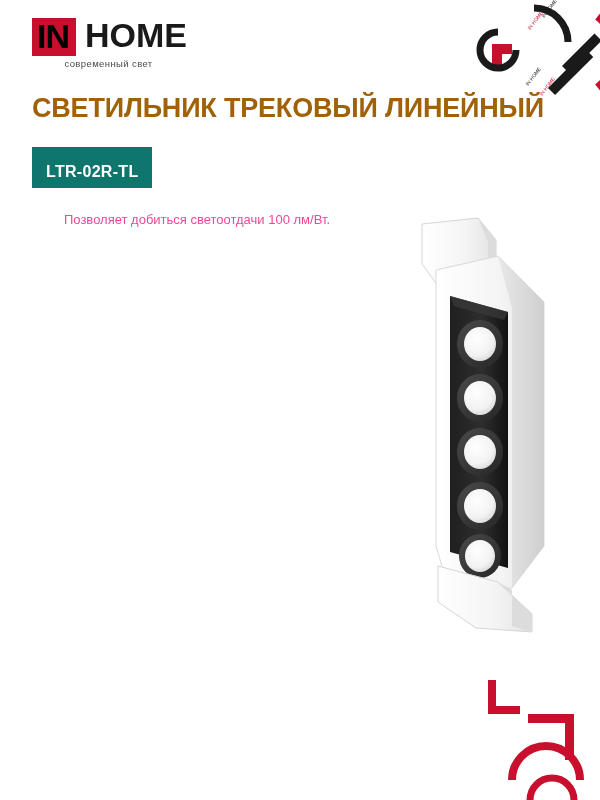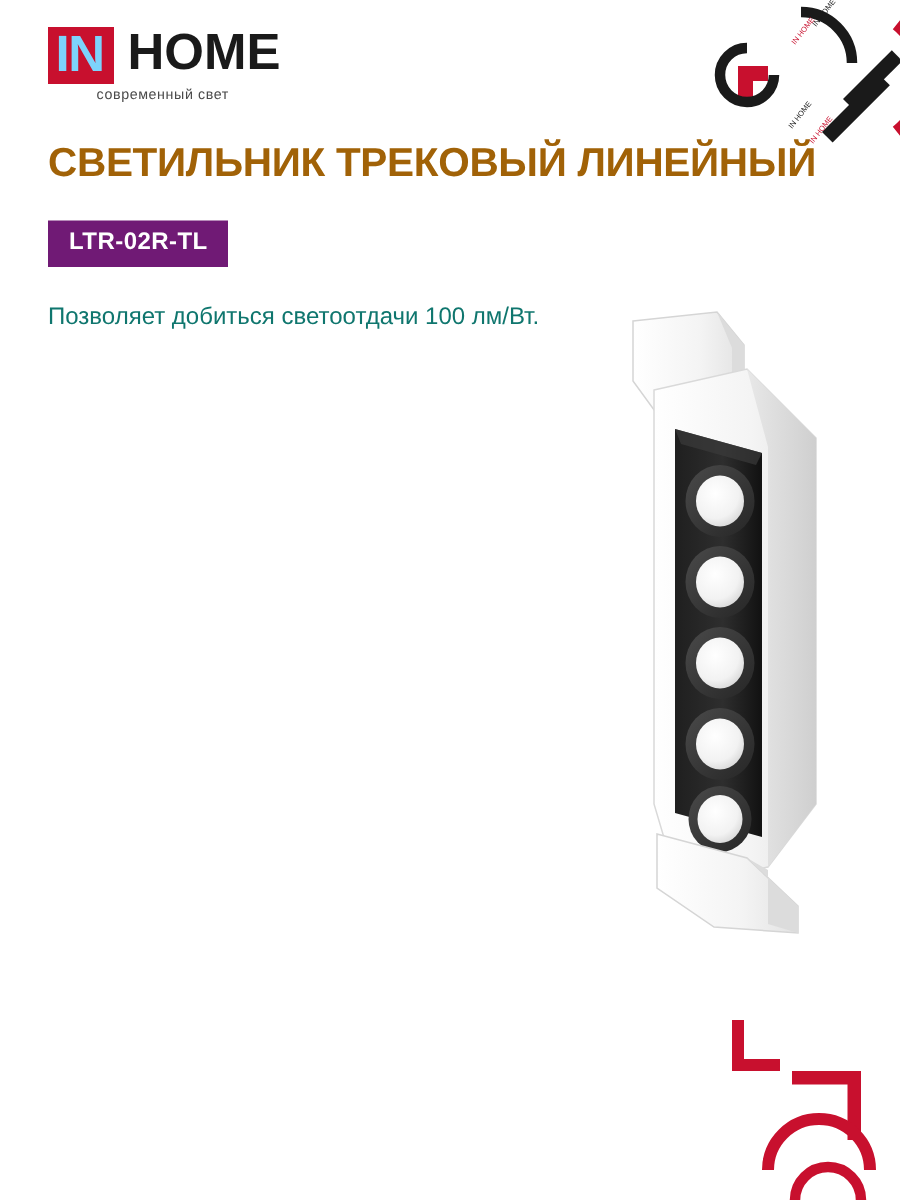--- a/index.html
+++ b/index.html
@@ -21,21 +21,21 @@
     position: relative;
     height: 86px;
     padding: 18px 0 0 32px;
   }
   .logo { position: relative; display: inline-block; }
   .logo-row { display: flex; align-items: flex-start; }
   .logo-in {
     font-size: 34px;
     font-weight: bold;
     letter-spacing: -1px;
-    color: #7dd3fc;
+    color: #000000;
     background: #c8102e;
     padding: 1px 7px 3px 5px;
     line-height: 34px;
   }
   .logo-home {
     font-size: 34px;
     font-weight: bold;
     letter-spacing: 0px;
     color: #1a1a1a;
     line-height: 34px;
@@ -65,49 +65,50 @@
     font-size: 27px;
     font-weight: bold;
     color: #a16207;
     line-height: 1.22;
     letter-spacing: -0.2px;
     text-transform: uppercase;
   }
   .model-badge {
     display: inline-block;
     margin-top: 22px;
-    background: #701a75;
+    background: #0f766e;
     color: #ffffff;
     font-size: 16px;
     font-weight: bold;
     letter-spacing: 0.3px;
-    padding: 6px 14px 7px 14px;
+    padding: 16px 14px 7px 14px;
   }
 
   
   .body-area {
     position: relative;
     margin-top: 22px;
     padding: 0 32px;
   }
   .features { width: 330px; }
   .feature { margin-bottom: 26px; }
   .feature-title {
     color: #c8102e;
     font-size: 18.5px;
     font-weight: bold;
     line-height: 1.28;
     text-transform: uppercase;
     letter-spacing: 0.1px;
     margin-bottom: 10px;
   }
   .feature-text {
-    color: #0f766e;
-    font-size: 16px;
+    color: #ec4899;
+    font-size: 13px;
     line-height: 1.52;
+    text-align: center;
   }
   .feature.wide { width: 400px; }
 
   
   .product {
     position: absolute;
     top: 6px;
     right: 18px;
     width: 190px;
     height: 420px;

